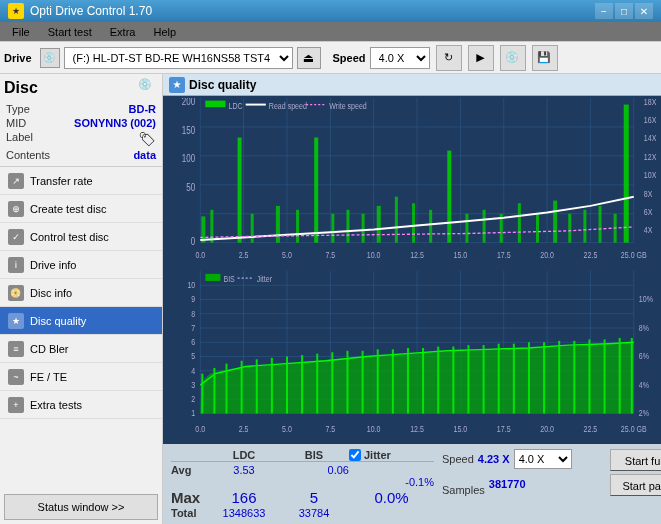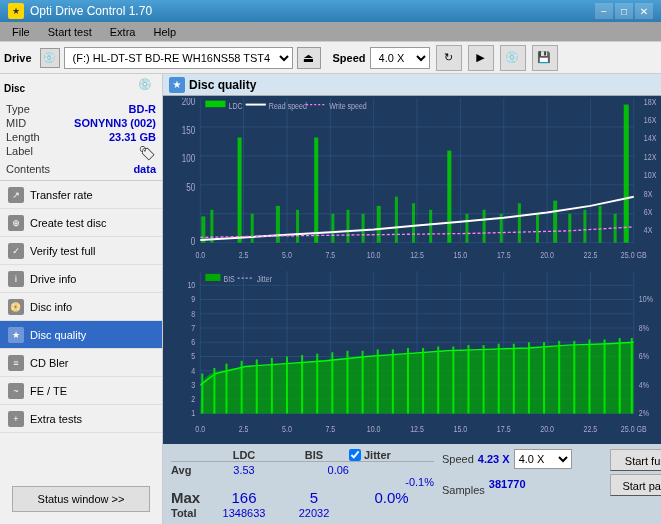--- a/index.html
+++ b/index.html
@@ -6,56 +6,56 @@
     body { width: 661px; height: 524px; font-family: 'Segoe UI', Tahoma, sans-serif; font-size: 11px; background: #f0f0f0; overflow: hidden; }
 
     
     .titlebar { background: linear-gradient(to bottom, #4a9fd4, #2d7db3); height: 22px; display: flex; align-items: center; justify-content: space-between; padding: 0 8px; color: white; font-size: 12px; }
     .titlebar-left { display: flex; align-items: center; gap: 6px; }
     .titlebar-icon { width: 16px; height: 16px; background: #ffd700; border-radius: 2px; display: flex; align-items: center; justify-content: center; font-size: 9px; color: #333; }
     .titlebar-controls { display: flex; gap: 2px; }
     .titlebar-btn { width: 18px; height: 16px; background: rgba(255,255,255,0.2); border: none; color: white; font-size: 10px; cursor: pointer; display: flex; align-items: center; justify-content: center; }
 
     
-    .menubar { background: #a3a3a3; height: 20px; display: flex; align-items: center; padding: 0 4px; border-bottom: 1px solid #ccc; gap: 2px; }
+    .menubar { background: #737373; height: 20px; display: flex; align-items: center; padding: 0 4px; border-bottom: 1px solid #ccc; gap: 2px; }
     .menu-item { padding: 2px 8px; font-size: 11px; cursor: pointer; border-radius: 2px; }
 
     
     .toolbar { background: #f0f0f0; height: 32px; display: flex; align-items: center; padding: 0 4px; border-bottom: 1px solid #ccc; gap: 4px; }
     .toolbar-label { font-size: 11px; font-weight: bold; margin-right: 4px; }
     .drive-select-wrapper { display: flex; align-items: center; gap: 4px; }
     .drive-icon { width: 20px; height: 20px; background: #ddd; border: 1px solid #999; display: flex; align-items: center; justify-content: center; font-size: 10px; }
     .drive-select { height: 22px; font-size: 11px; border: 1px solid #999; background: white; padding: 0 4px; min-width: 190px; }
     .eject-btn { width: 24px; height: 22px; background: #e0e0e0; border: 1px solid #999; cursor: pointer; display: flex; align-items: center; justify-content: center; font-size: 12px; }
     .speed-label { font-size: 11px; font-weight: bold; margin-left: 8px; }
     .speed-select { height: 22px; font-size: 11px; border: 1px solid #999; background: white; padding: 0 4px; width: 60px; }
     .toolbar-icon-btn { width: 26px; height: 26px; background: #e0e0e0; border: 1px solid #aaa; cursor: pointer; display: flex; align-items: center; justify-content: center; margin-left: 2px; }
 
     
     .main { display: flex; height: calc(524px - 22px - 20px - 32px); }
 
     
     .sidebar { width: 163px; background: #f0f0f0; border-right: 1px solid #ccc; display: flex; flex-direction: column; }
     .disc-section { padding: 4px; border-bottom: 1px solid #ccc; }
     .disc-header { display: flex; align-items: center; justify-content: space-between; margin-bottom: 4px; }
-    .disc-title { font-weight: bold; font-size: 10px; }
+    .disc-title { font-weight: bold; font-size: 16px; }
     .disc-icon { width: 20px; height: 20px; }
     .disc-row { display: flex; justify-content: space-between; padding: 1px 2px; font-size: 11px; }
     .disc-row .key { color: #333; }
     .disc-row .value { color: #0000cc; font-weight: bold; }
     .disc-row .value.data { color: #0000cc; }
     .label-icon { font-size: 14px; }
 
     .nav-items { flex: 1; }
     .nav-item { height: 28px; display: flex; align-items: center; padding: 0 8px; cursor: pointer; font-size: 11px; border-bottom: 1px solid #ddd; gap: 6px; }
     .nav-item.active { background: #316AC5; color: white; }
     .nav-item-icon { width: 16px; height: 16px; background: #888; border-radius: 2px; display: flex; align-items: center; justify-content: center; font-size: 9px; color: white; flex-shrink: 0; }
     .nav-item.active .nav-item-icon { background: rgba(255,255,255,0.3); }
 
-    .status-window-btn { height: 26px; display: flex; align-items: center; justify-content: center; margin: 12px; background: #e0e0e0; border: 1px solid #aaa; cursor: pointer; font-size: 11px; }
+    .status-window-btn { height: 26px; display: flex; align-items: center; justify-content: center; margin: 4px; background: #e0e0e0; border: 1px solid #aaa; cursor: pointer; font-size: 11px; }
 
     
     .content { flex: 1; background: #6b8cae; display: flex; flex-direction: column; overflow: hidden; }
     .content-header { background: #d4e4f0; height: 22px; display: flex; align-items: center; padding: 0 6px; gap: 4px; border-bottom: 1px solid #aaa; }
     .content-header-icon { width: 16px; height: 16px; background: #4a90d9; border-radius: 2px; display: flex; align-items: center; justify-content: center; color: white; font-size: 10px; }
     .content-title { font-weight: bold; font-size: 12px; }
 
     
     .charts-area { flex: 1; display: flex; flex-direction: column; background: #1e3a5f; padding: 2px; gap: 2px; }
     .chart-container { background: #f0abfc; position: relative; flex: 1; }
@@ -114,44 +114,40 @@
       </div>
       <div class="disc-row">
         <span class="key">Type</span>
         <span class="value">BD-R</span>
       </div>
       <div class="disc-row">
         <span class="key">MID</span>
         <span class="value">SONYNN3 (002)</span>
       </div>
       <div class="disc-row">
-        <span class="key">Length</span>
-        <span class="value">23.31 GB</span>
-      </div>
-      <div class="disc-row">
         <span class="key">Label</span>
         <span class="label-icon">🏷</span>
       </div>
       <div class="disc-row">
         <span class="key">Contents</span>
         <span class="value data">data</span>
       </div>
     </div>
     <div class="nav-items">
       <div class="nav-item">
         <div class="nav-item-icon">↗</div>
         <span>Transfer rate</span>
       </div>
       <div class="nav-item">
         <div class="nav-item-icon">⊕</div>
         <span>Create test disc</span>
       </div>
       <div class="nav-item">
         <div class="nav-item-icon">✓</div>
-        <span>Verify test full</span>
+        <span>Control test disc</span>
       </div>
       <div class="nav-item">
         <div class="nav-item-icon">ℹ</div>
         <span>Drive info</span>
       </div>
       <div class="nav-item">
         <div class="nav-item-icon">📀</div>
         <span>Disc info</span>
       </div>
       <div class="nav-item active">
@@ -392,21 +388,21 @@
           </div>
           <div style="display:flex; font-size:15px; margin-bottom:1px;">
             <span style="width:38px; font-weight:bold; color:#333;">Max</span>
             <span style="width:70px; text-align:center; color:#0000cc;">166</span>
             <span style="width:70px; text-align:center; color:#0000cc;">5</span>
             <span style="width:85px; text-align:center; color:#0000cc;">0.0%</span>
           </div>
           <div style="display:flex; font-size:11px;">
             <span style="width:38px; font-weight:bold; color:#333;">Total</span>
             <span style="width:70px; text-align:center; color:#0000cc;">1348633</span>
-            <span style="width:70px; text-align:center; color:#0000cc;">22032</span>
+            <span style="width:70px; text-align:center; color:#0000cc;">33784</span>
           </div>
         </div>
 
         <div style="display:flex; flex-direction:column; gap:3px; min-width:160px;">
           <div style="display:flex; align-items:center; gap:4px; font-size:11px;">
             <span style="color:#333;">Speed</span>
             <span style="color:#0000cc; font-weight:bold;">4.23 X</span>
             <select style="height:20px; font-size:11px; border:1px solid #999; background:white; width:58px;">
               <option>4.0 X</option>
             </select>

